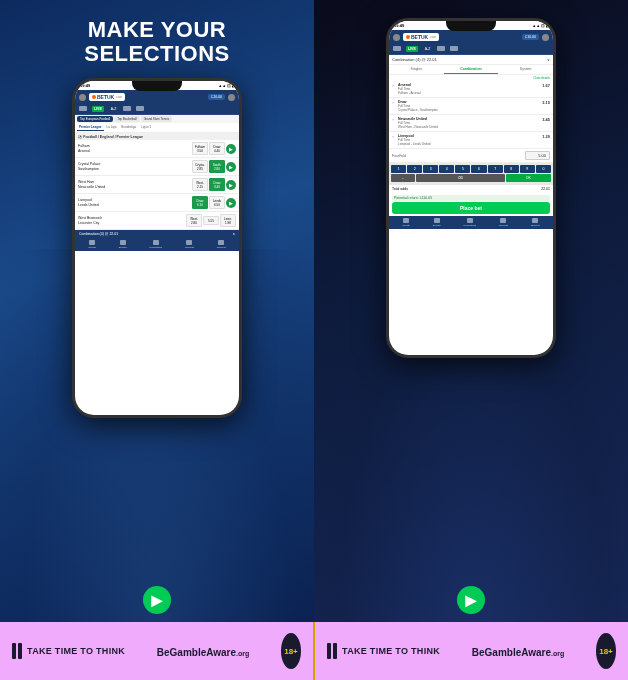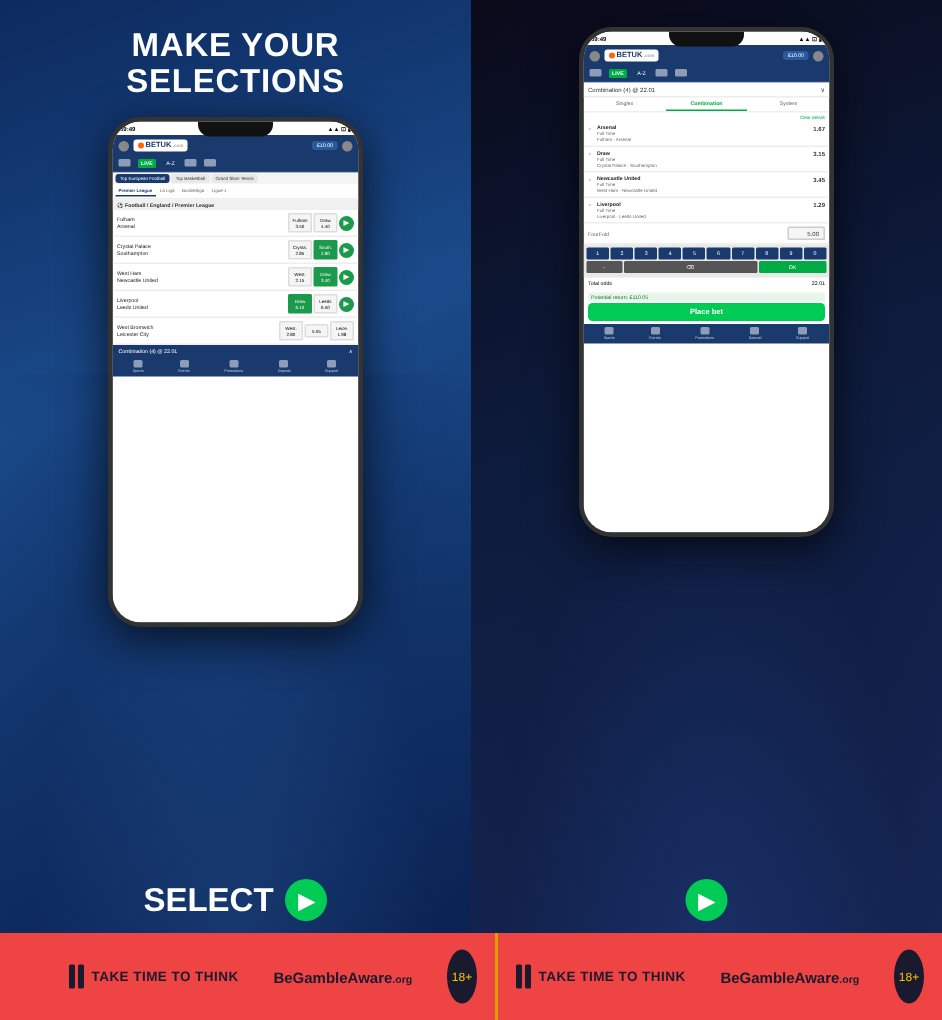--- a/index.html
+++ b/index.html
@@ -494,24 +494,23 @@
       display: flex;
       align-items: center;
       justify-content: center;
       color: white;
       font-size: 14px;
     }
 
     
     .bottom-bar {
       height: 58px;
-      background: #ef4444;
+      background: #f0abfc;
       display: flex;
       align-items: stretch;
-      padding-left: 34px;
     }
 
     .bottom-half {
       flex: 1;
       display: flex;
       align-items: center;
       justify-content: space-between;
       padding: 0 12px;
       gap: 6px;
     }
@@ -558,21 +557,21 @@
       font-size: 7px;
     }
 
     .age-badge {
       width: 20px;
       height: 36px;
       border-radius: 50%;
       background: #1a1a2e;
       color: #f5c000;
       font-size: 8px;
-      font-weight: 400;
+      font-weight: 700;
       display: flex;
       align-items: center;
       justify-content: center;
     }
 
     .header-search {
       width: 7px;
       height: 7px;
       background: #888;
       border-radius: 50%;
@@ -726,21 +725,20 @@
                 <div class="bottom-nav-icon"></div>
                 <span class="bottom-nav-label">Support</span>
               </div>
             </div>
 
           </div>
         </div>
       </div>
 
       <div class="panel-label">
-        <span>SELECT</span>
         <div class="arrow-btn">▶</div>
       </div>
     </div>
 
     <div class="panel panel-right">
       <div class="stadium-bg"></div>
 
 
       <div class="phone-wrapper">
         <div class="phone">

